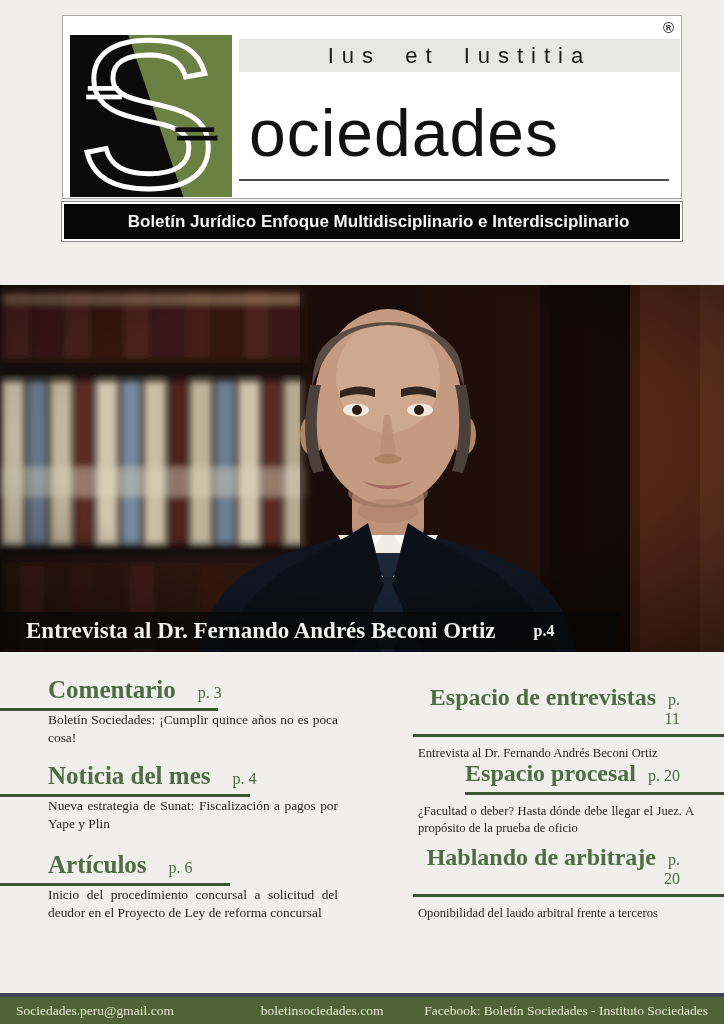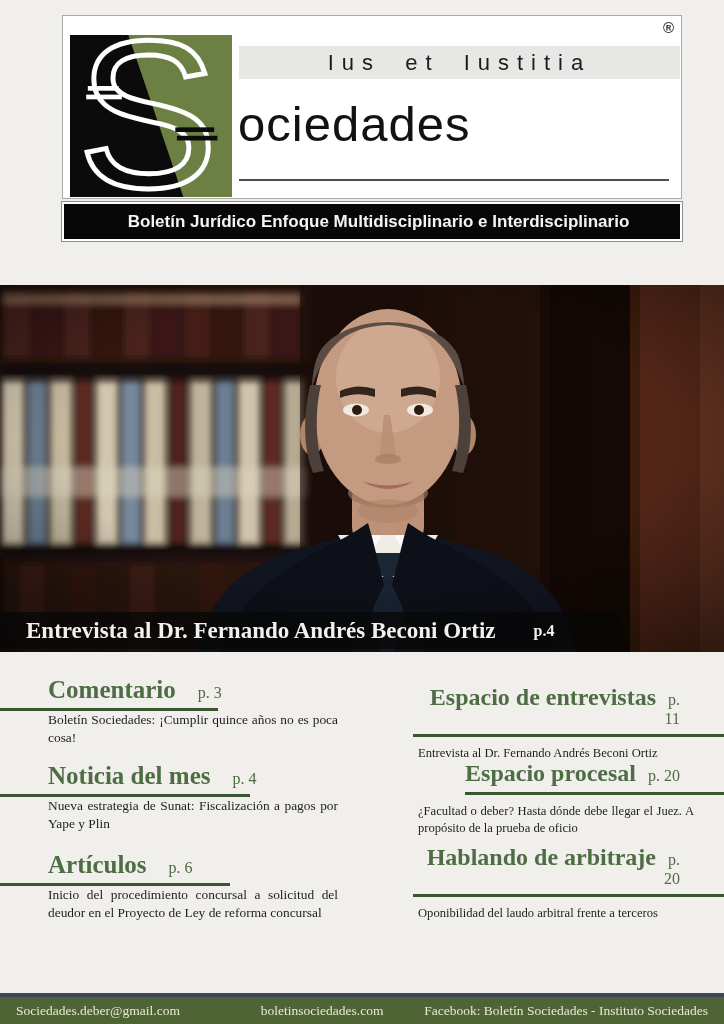--- a/index.html
+++ b/index.html
@@ -6,26 +6,26 @@
   html,body { width:724px; }
   body { font-family:"Liberation Serif", serif; }
   .page { position:relative; width:724px; height:1024px; background:#f0efeb; overflow:hidden; }
 
   
   .masthead { position:absolute; left:62px; top:15px; width:620px; height:184px;
               background:#ffffff; border:1px solid #a9a9a9; }
   .reg { position:absolute; top:3px; right:7px; font-family:"Liberation Sans",sans-serif;
          font-size:15px; font-weight:bold; color:#3a3a3a; }
   .logo { position:absolute; left:4px; top:19px; width:168px; height:162px; display:block; }
-  .motto-bar { position:absolute; left:176px; top:30px; width:441px; height:33px;
+  .motto-bar { position:absolute; left:176px; top:23px; width:441px; height:33px;
                background:#e7e7e5; display:flex; align-items:center; justify-content:center; }
   .motto { font-family:"Liberation Sans",sans-serif; font-size:22px; color:#1c1c1c;
            letter-spacing:8px; word-spacing:10px; white-space:nowrap; }
-  .masthead-title { position:absolute; left:175px; top:84px; font-family:"Liberation Sans",sans-serif;
-                    font-size:49px; line-height:1; color:#121212; letter-spacing:1px; }
+  .masthead-title { position:absolute; left:186px; top:84px; font-family:"Liberation Sans",sans-serif;
+                    font-size:66px; line-height:1; color:#121212; letter-spacing:1px; }
   .masthead-underline { position:absolute; left:176px; top:163px; width:430px; height:2px; background:#4d4d4d; }
 
   .tagline-bar { position:absolute; left:62px; top:202px; width:620px; height:39px;
                  background:#070707; border:2px solid #ffffff; outline:1px solid #8d8d8d;
                  display:flex; align-items:center; justify-content:center;padding-left:13px; }
   .tagline { font-family:"Liberation Sans",sans-serif; font-weight:bold; font-size:17px;
              color:#f4f4f4; white-space:nowrap; }
 
   
   .issue-bar { position:absolute; left:0; top:253px; width:724px; height:28px; background:#4f6434;
@@ -252,19 +252,19 @@
       <span class="toc-heading">Hablando de arbitraje</span>
       <span class="toc-page">p. 20</span>
     </div>
     <div class="toc-rule" style="width:311px;"></div>
     <div class="toc-summary">Oponibilidad del laudo arbitral frente a terceros</div>
   </div>
 
   <div class="footer">
     <div class="footer-top-rule"></div>
     <div class="footer-bar">
-      <span class="footer-email">Sociedades.deber@gmail.com</span>
+      <span class="footer-email">Sociedades.peru@gmail.com</span>
       <span class="footer-web">boletinsociedades.com</span>
       <span class="footer-fb">Facebook:  Boletín Sociedades - Instituto Sociedades</span>
     </div>
   </div>
 
 </div>
 
 </body></html>

